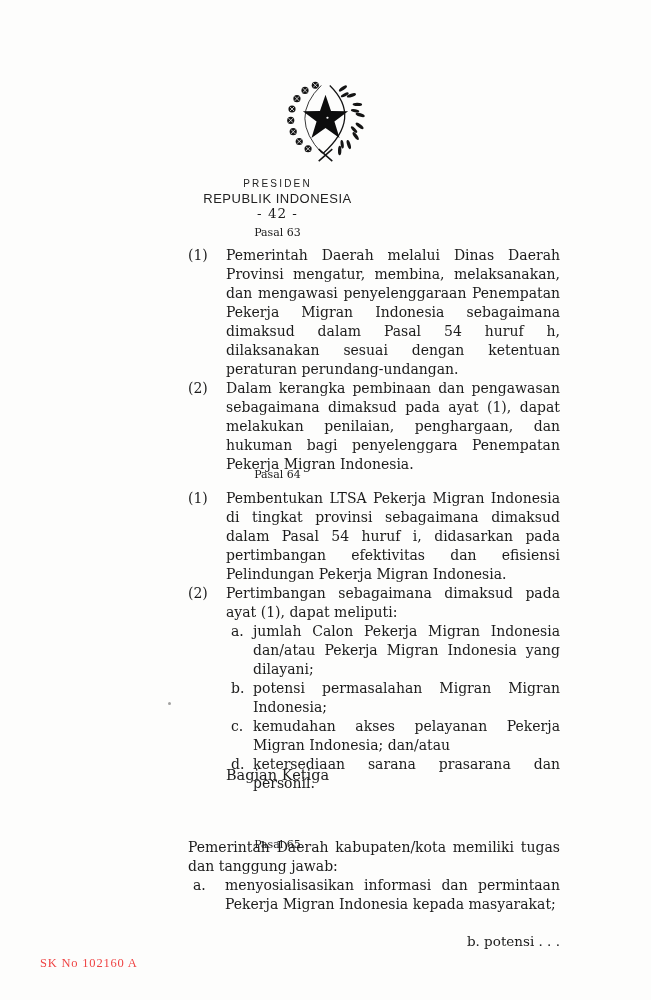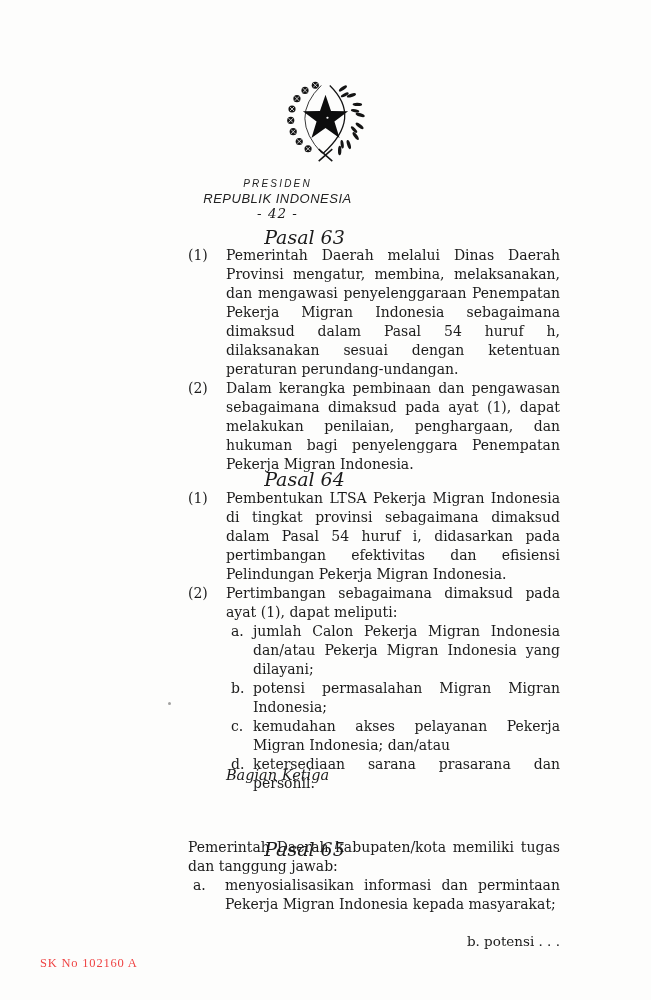--- a/index.html
+++ b/index.html
@@ -5,25 +5,25 @@
   html,body{margin:0;padding:0;}
   body{
     width:651px;height:1000px;
     background:#fdfdfc;
     position:relative;
     overflow:hidden;
     font-family:"DejaVu Serif",serif;
     color:#1b1b1b;
   }
   .abs{position:absolute;}
-  .center-line{position:absolute;left:0;width:555px;text-align:center;font-style:italic;}
+  .center-line{position:absolute;left:0;width:555px;text-align:center;}
   .org1{top:178px;font-family:"Liberation Sans",sans-serif;font-size:10px;letter-spacing:2.2px;color:#222;}
   .org2{top:191px;font-family:"Liberation Sans",sans-serif;font-size:13px;letter-spacing:0.5px;color:#222;}
   .pagenum{top:205px;font-size:13.5px;letter-spacing:1px;}
-  .art-heading{font-size:19px;padding-left:27px;}
+  .art-heading{font-size:11px;}
   .h-p63{top:226px;}
   .h-p64{top:468px;}
   .h-p65{top:838px;}
   .bagian{top:765px;line-height:20px;font-size:14.5px;}
   .seal{left:283px;top:76px;width:85px;height:92px;}
   .seal svg{width:100%;height:100%;display:block;}
 
   .textblock{position:absolute;left:188px;width:372px;font-size:14px;line-height:19px;}
   .b-p63{top:246px;}
   .b-p64{top:489px;}

